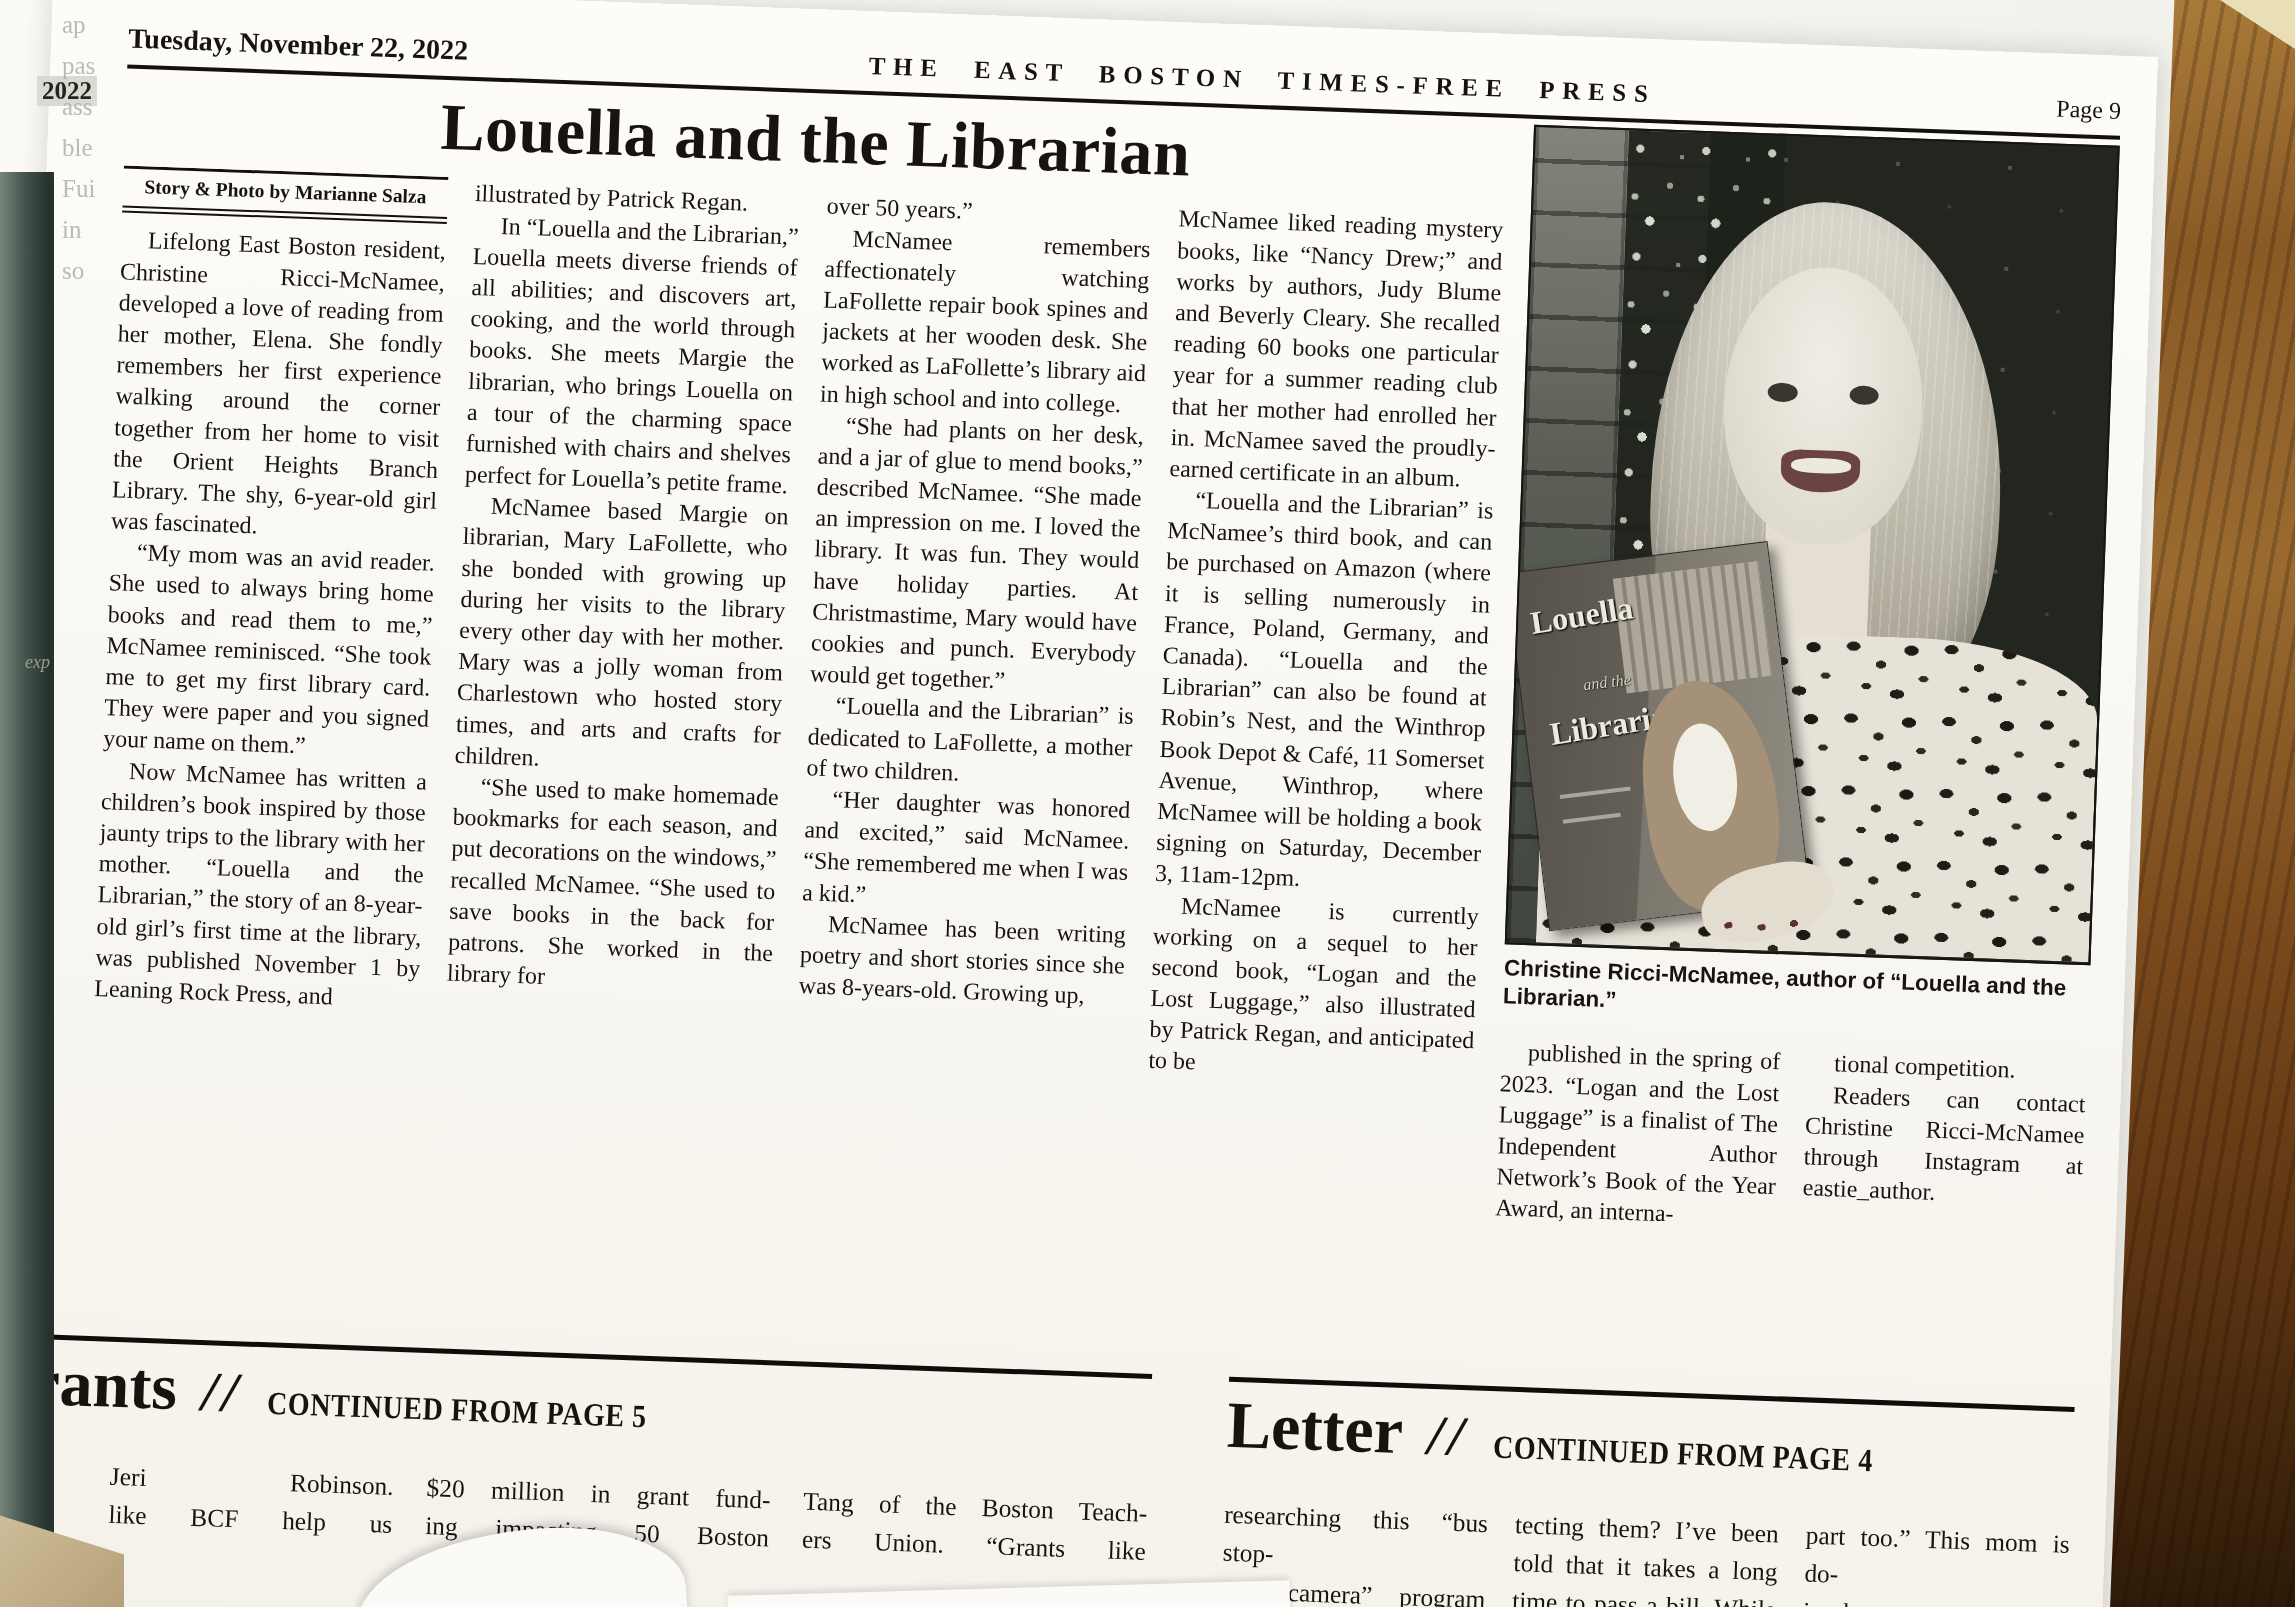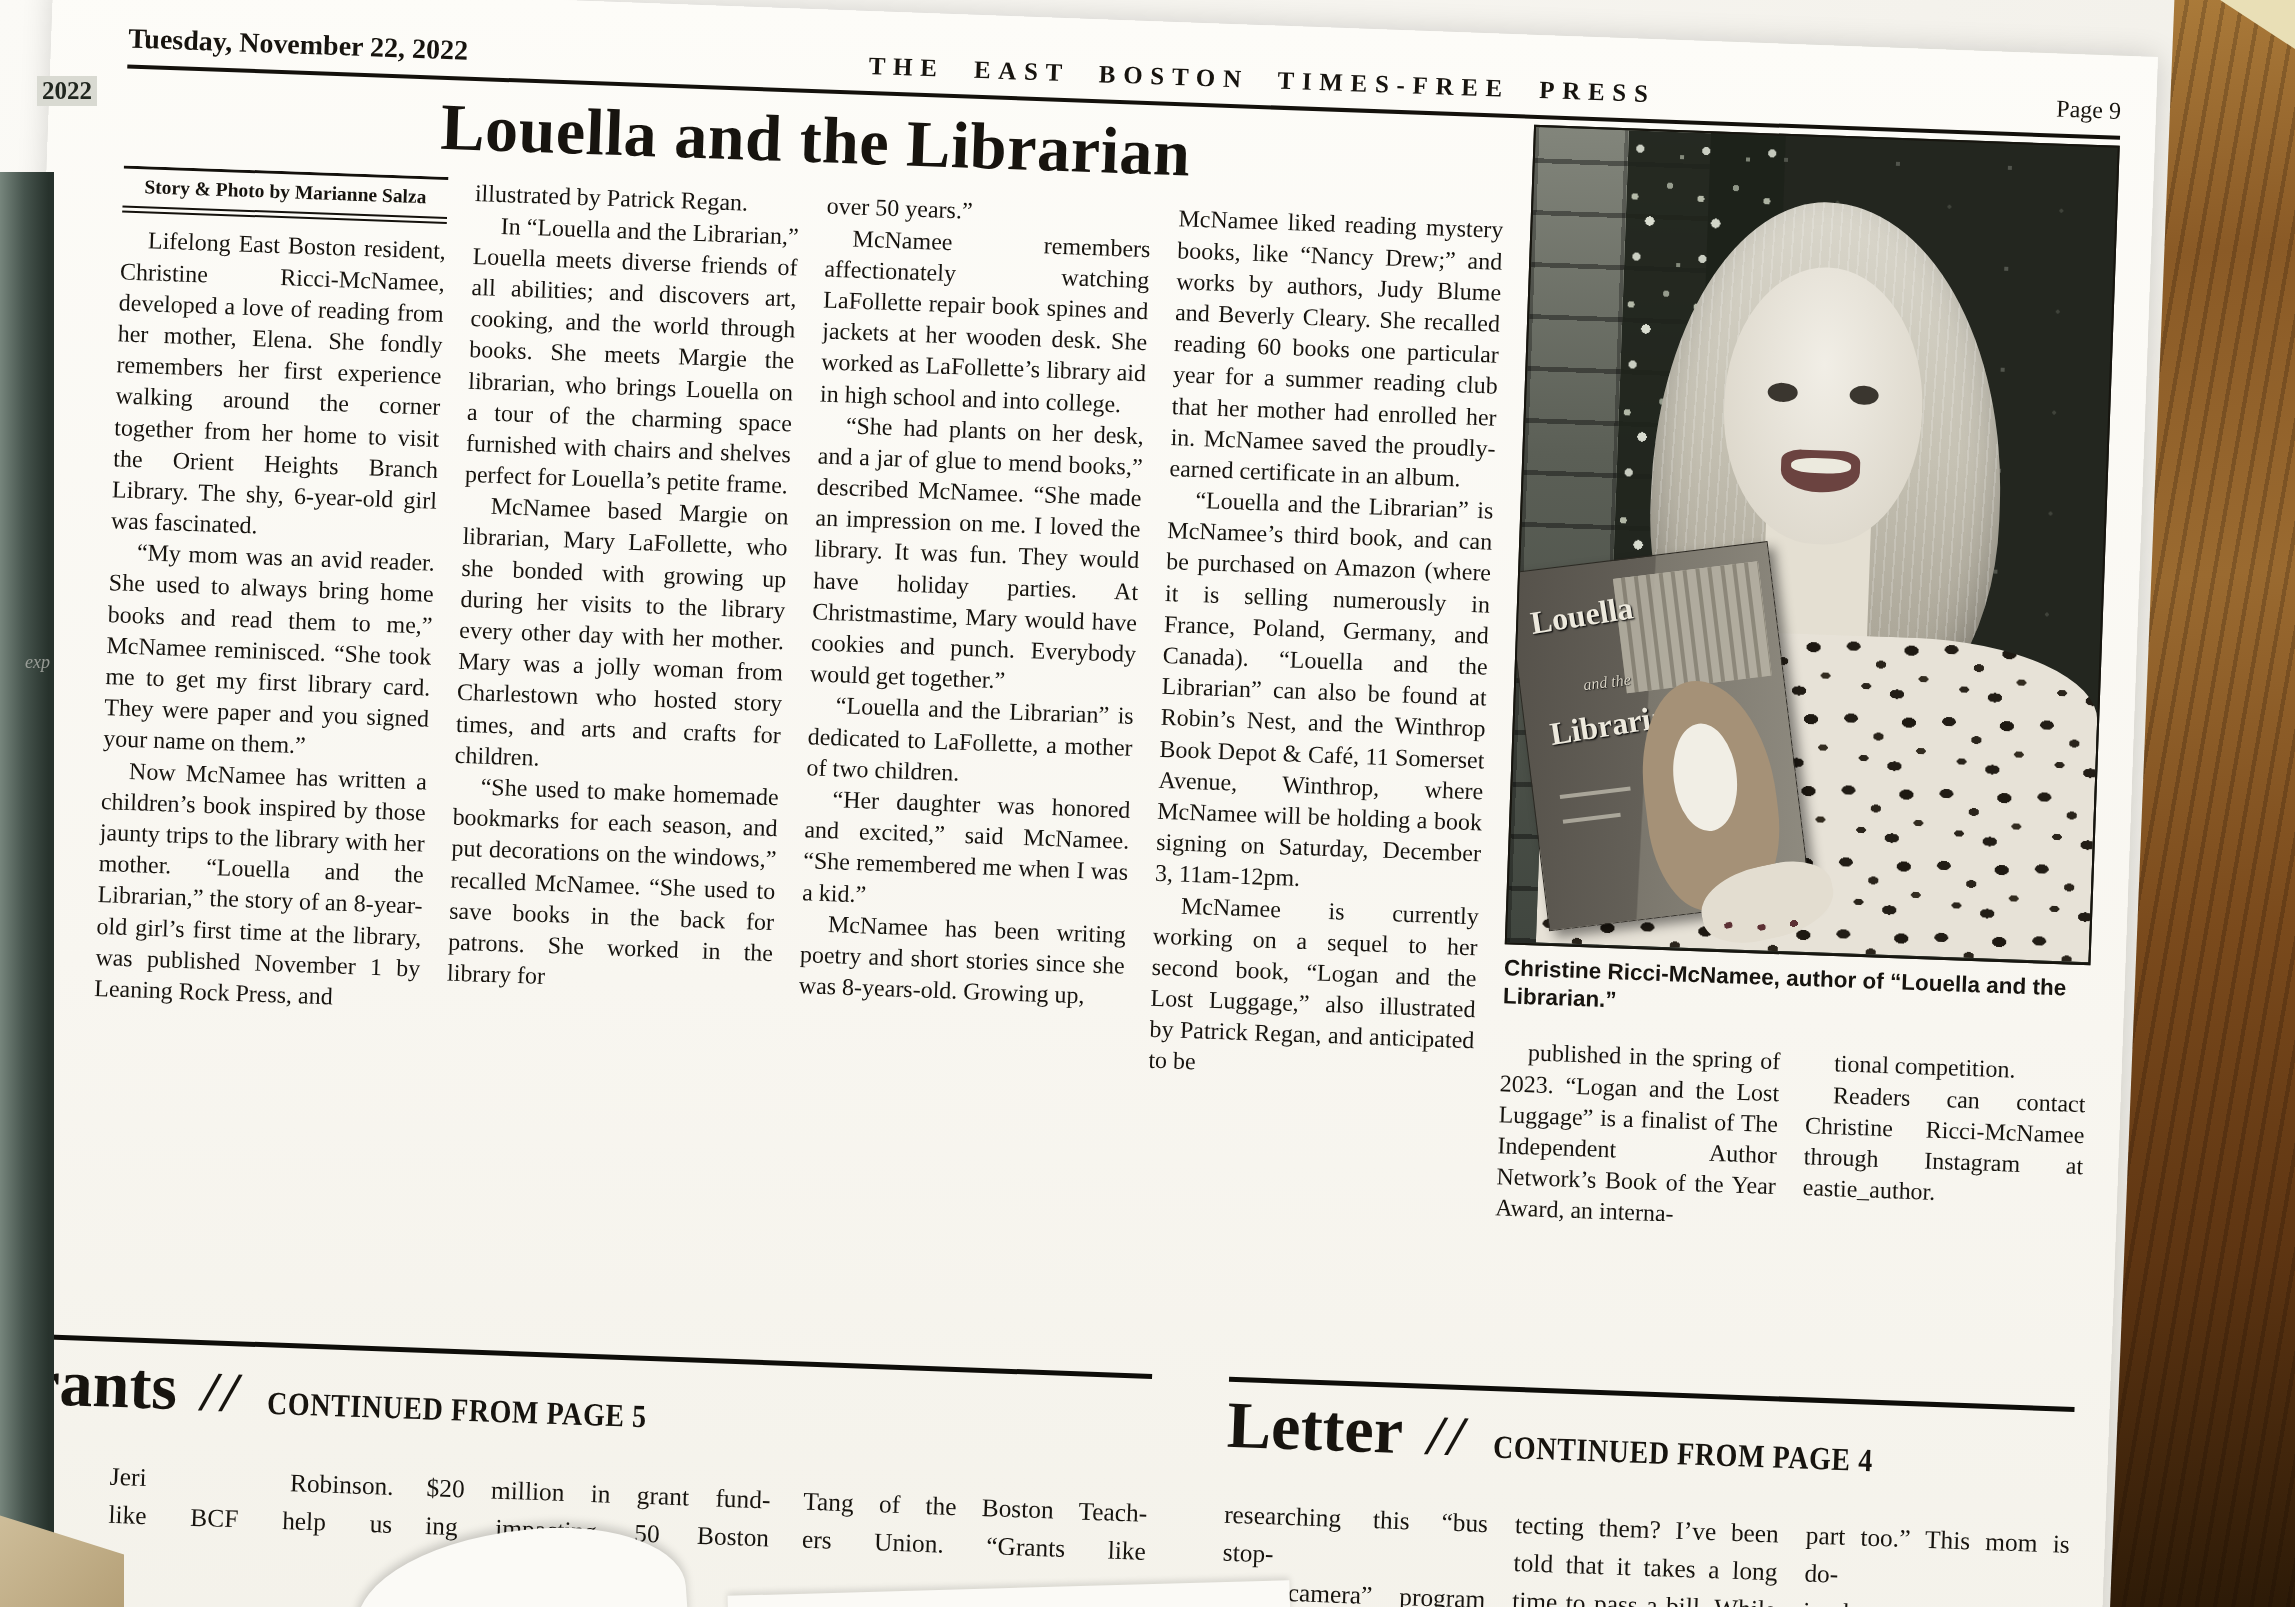--- a/index.html
+++ b/index.html
@@ -132,20 +132,29 @@
   .bline{text-align:justify;text-align-last:justify;}
 </style>
 </head>
 <body>
 
 <div class="scene">
 
   <div class="edge-left-strip"></div>
   <div class="corner-beige"></div>
   <div class="year-label">2022</div>
+  <div class="ghosts">
+      <div class="bline">ap</div>
+      <div class="bline">pas</div>
+      <div class="bline">ass</div>
+      <div class="bline">ble</div>
+      <div class="bline">Fui</div>
+      <div class="bline">in</div>
+      <div class="bline">so</div>
+    </div>
   <div class="exp-note">exp</div>
 
   <div class="page">
 
     <div class="masthead-row">
       <span class="mast-date">Tuesday, November 22, 2022</span>
       <span class="mast-title">THE EAST BOSTON TIMES-FREE PRESS</span>
       <span class="mast-page">Page 9</span>
     </div>
 

